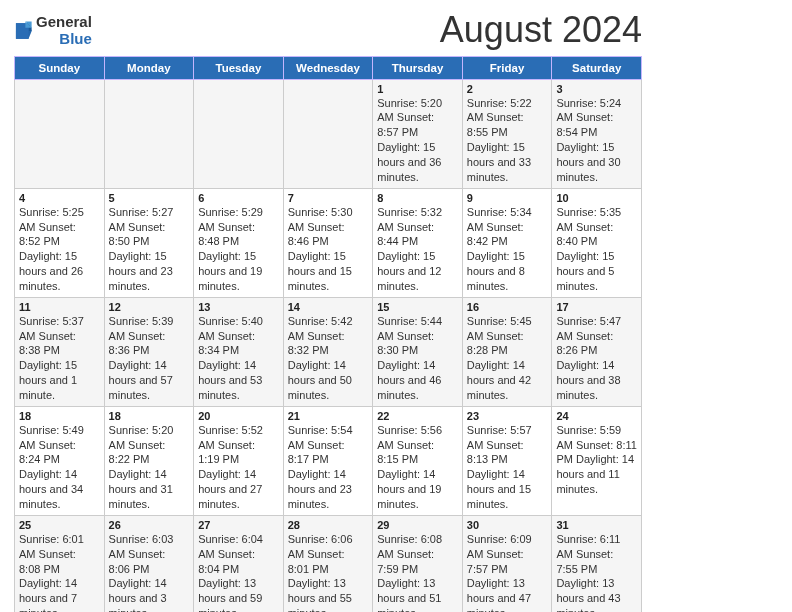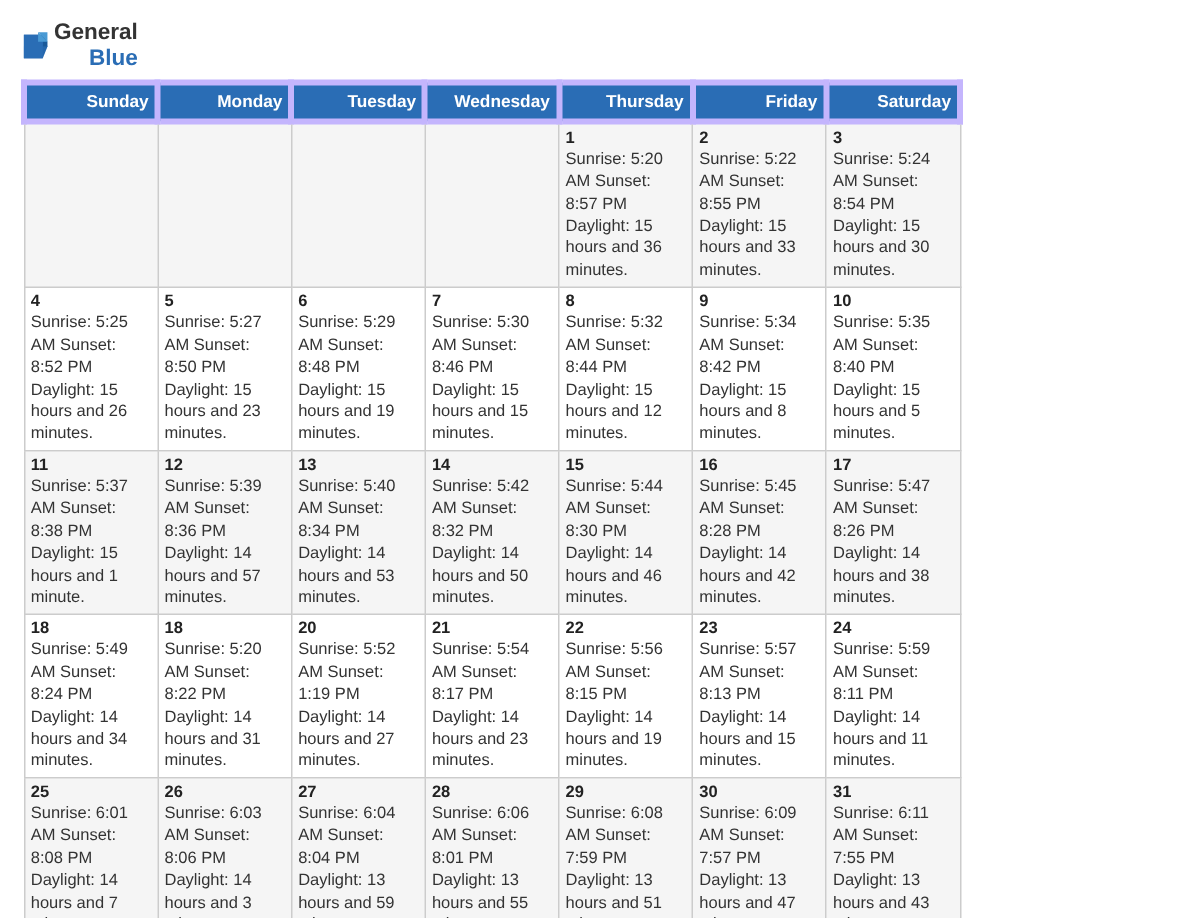--- a/index.html
+++ b/index.html
@@ -67,22 +67,22 @@
       width: 100%;
       border-collapse: collapse;
       table-layout: fixed;
     }
     thead tr th {
       background: #2a6db5;
       color: #fff;
       font-size: 11.5px;
       font-weight: bold;
       padding: 5px 4px;
-      text-align: right;
-      border: 4px solid #c4b5fd;
+      text-align: center;
+      border: 1px solid #c4b5fd;
     }
     tbody tr td {
       border: 1px solid #ccc;
       vertical-align: top;
       padding: 3px 4px;
       font-size: 9.5px;
       color: #222;
       height: 72px;
     }
     tbody tr:nth-child(odd) td {
@@ -131,20 +131,21 @@
         <polygon points="14,2 22,10 14,10" fill="#4a9ad4"></polygon>
         <rect x="14" y="2" width="8" height="8" fill="none"></rect>
         <polygon points="14,2 22,2 22,10" fill="#4a9ad4"></polygon>
       </svg>
       <div class="logo-text">
         <span class="logo-general">General</span>
         <span class="logo-blue">Blue</span>
       </div>
     </div>
     <div class="title-block">
+      <div class="main-title">August 2024</div>
     </div>
   </div>
 
   <table>
     <thead>
       <tr>
         <th>Sunday</th>
         <th>Monday</th>
         <th>Tuesday</th>
         <th>Wednesday</th>

